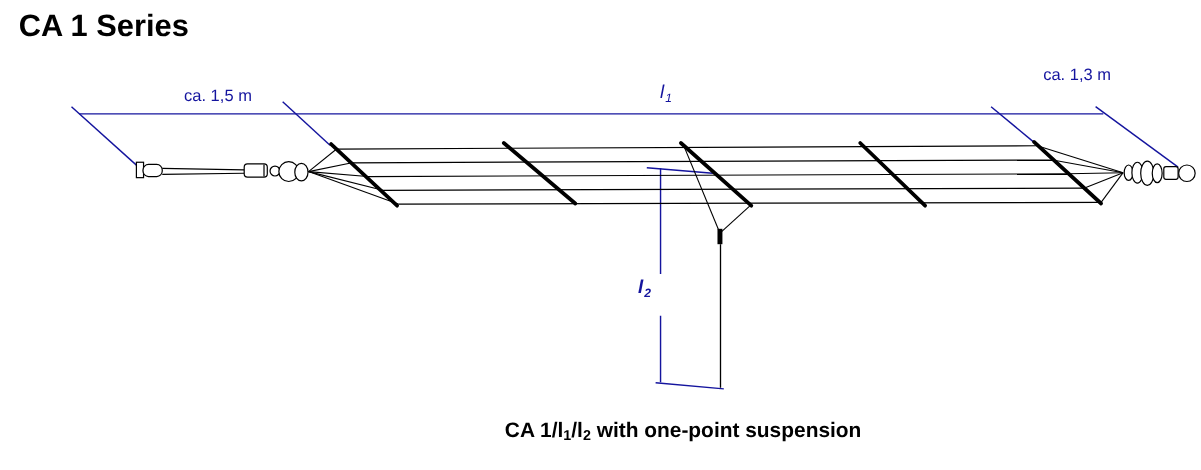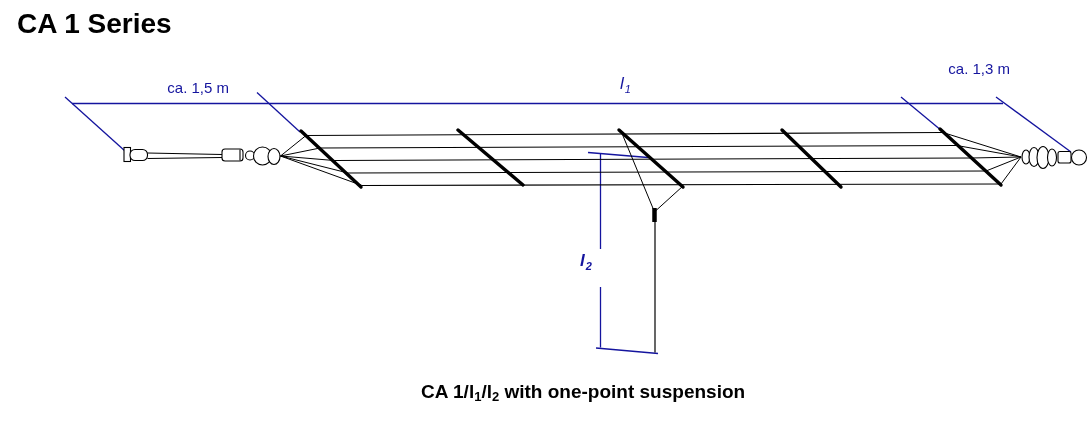--- a/index.html
+++ b/index.html
@@ -36,29 +36,29 @@
   .dim-label.var {
     font-style: italic;
     font-size: 17px;
   }
   .dim-label .sub {
     font-size: 11px;
     vertical-align: -4px;
     margin-left: 1px;
   }
   .label-left-span  { left: 129px; top: 79px;  width: 100px; }
-  .label-main-span  { left: 620px; top: 74px; }
+  .label-main-span  { left: 600px; top: 74px; }
   .label-right-span { left: 910px; top: 60px;  width: 100px; }
   .label-drop-span  { left: 580px; top: 251px; font-weight: bold; }
   .caption {
     position: absolute;
     left: 421px;
     top: 381px;
     width: 400px;
-    text-align: left;
+    text-align: center;
     font-size: 19px;
     font-weight: bold;
     color: #000000;
     white-space: nowrap;
   }
   .caption .sub {
     font-size: 13px;
     vertical-align: -3px;
   }
   svg.drawing {

